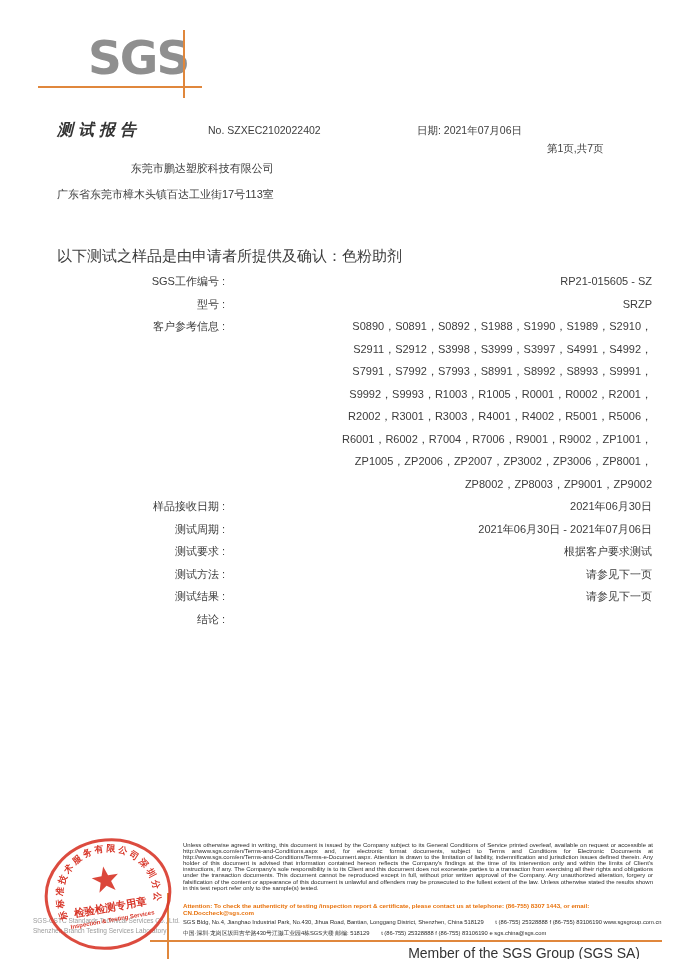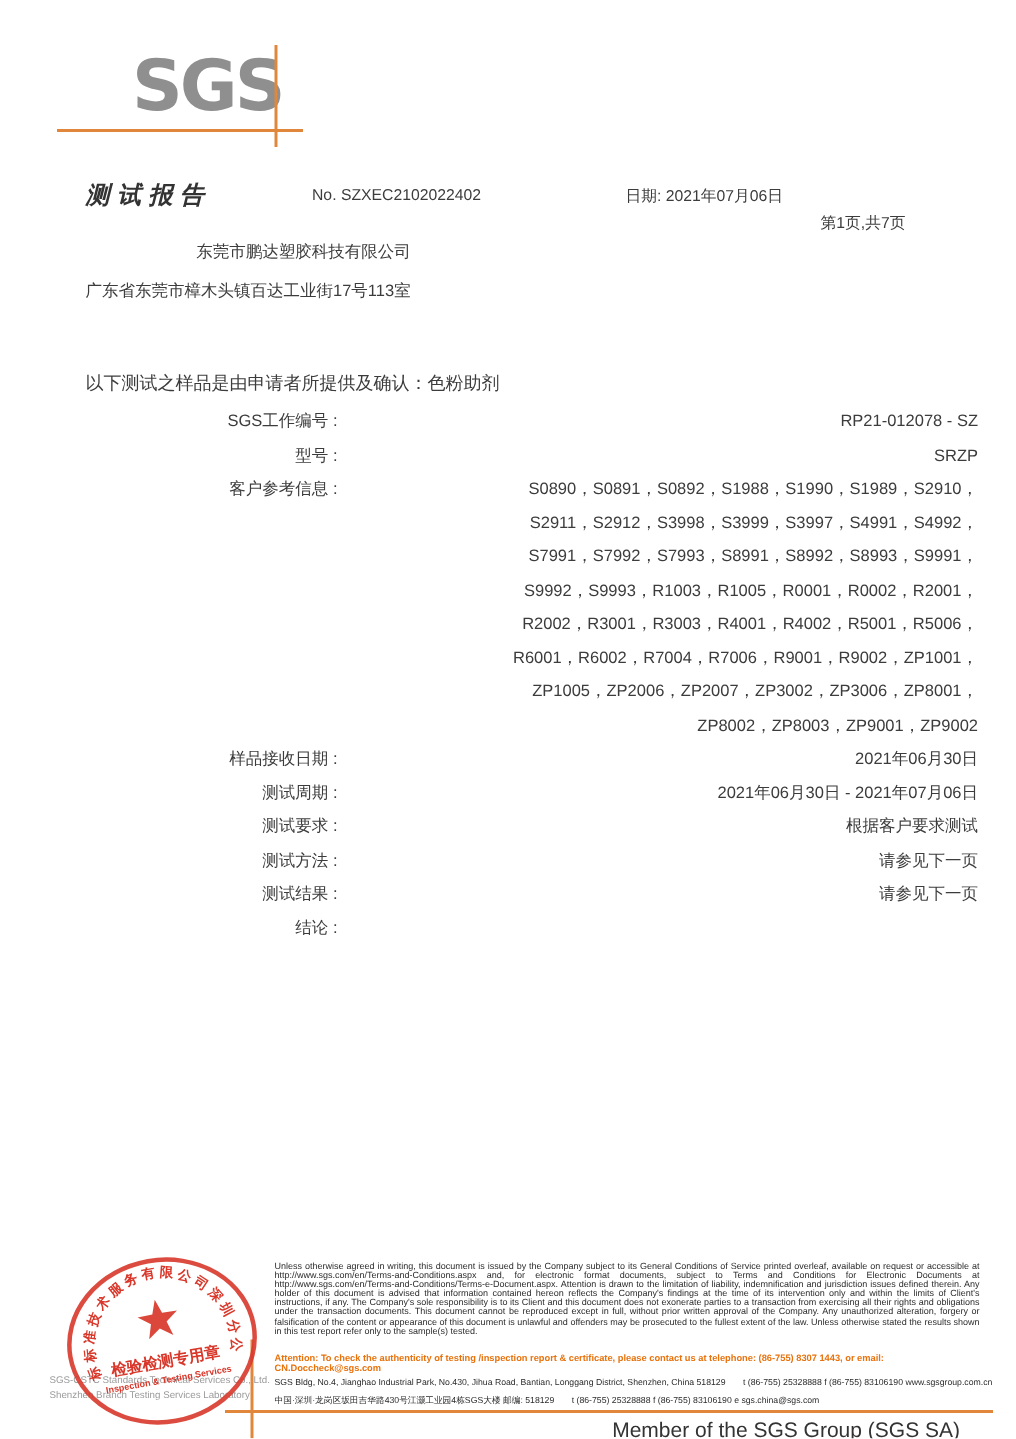--- a/index.html
+++ b/index.html
@@ -14,21 +14,21 @@
   }
   .logo-hline{position:absolute;left:38px;top:86px;width:164px;height:2px;background:#e0873c;}
   .logo-vline{position:absolute;left:183px;top:30px;width:2px;height:68px;background:#e0873c;}
   
   .report-title{position:absolute;left:57px;top:120px;font-size:16px;font-weight:bold;letter-spacing:5px;color:#333;font-style:italic;}
   .report-no{position:absolute;left:208px;top:124px;font-size:10.5px;}
   .report-date{position:absolute;left:417px;top:124px;font-size:10.5px;}
   .report-pages{position:absolute;left:547px;top:124px;font-size:10.5px;margin-top:18px;}
   .company{position:absolute;left:57px;top:155px;font-size:11px;line-height:26px;text-align:right;}
   
-  .intro{position:absolute;left:57px;top:247px;font-size:12px;}
+  .intro{position:absolute;left:57px;top:247px;font-size:15px;}
   .fields{position:absolute;left:57px;top:270px;width:595px;}
   .field-row{display:flex;align-items:flex-start;text-align:right;}
   .field-label{width:168px;flex:none;font-size:11px;line-height:22.5px;}
   .field-value{width:427px;font-size:11px;line-height:22.5px;}
   .field-value.conclusion{line-height:19.8px;padding-top:2px;}
   
   .legal{
     position:absolute;left:183px;top:842px;width:470px;
     font-size:6px;line-height:6.1px;text-align:justify;color:#2c2c2c;
   }
@@ -67,21 +67,21 @@
     <div>东莞市鹏达塑胶科技有限公司</div>
     <div>广东省东莞市樟木头镇百达工业街17号113室</div>
   </div>
 
   <div class="intro">以下测试之样品是由申请者所提供及确认：色粉助剂</div>
 
   <div class="fields">
 
     <div class="field-row">
       <div class="field-label">SGS工作编号 :</div>
-      <div class="field-value">RP21-012078 - SZ</div>
+      <div class="field-value">RP21-015605 - SZ</div>
     </div>
 
     <div class="field-row">
       <div class="field-label">型号 :</div>
       <div class="field-value">SRZP</div>
     </div>
 
     <div class="field-row">
       <div class="field-label">客户参考信息 :</div>
       <div class="field-value">

